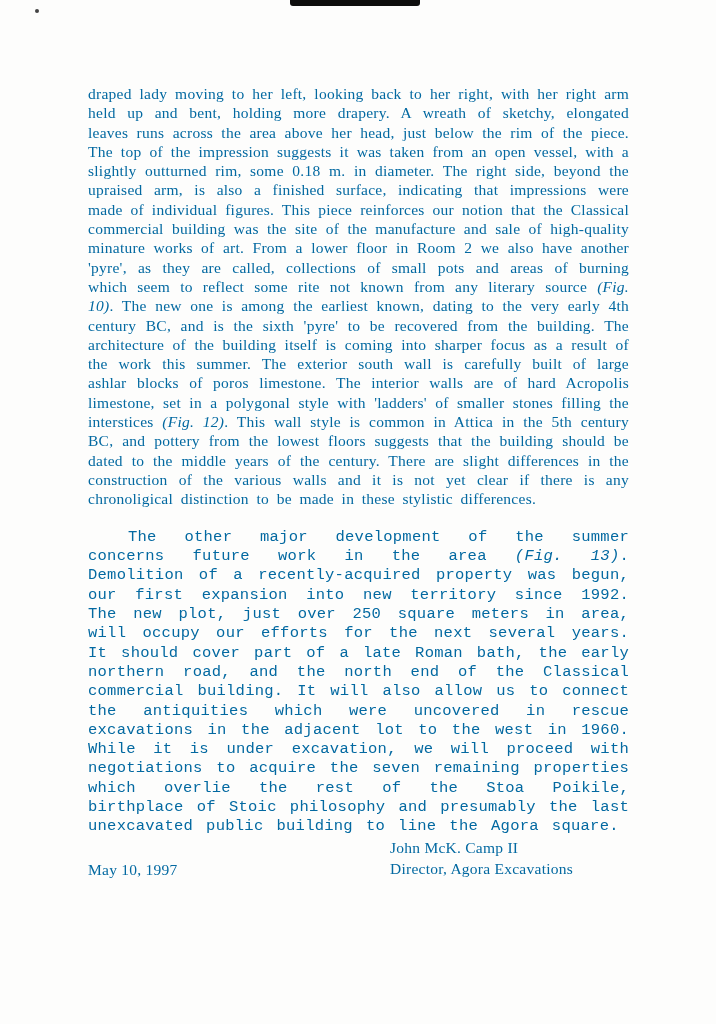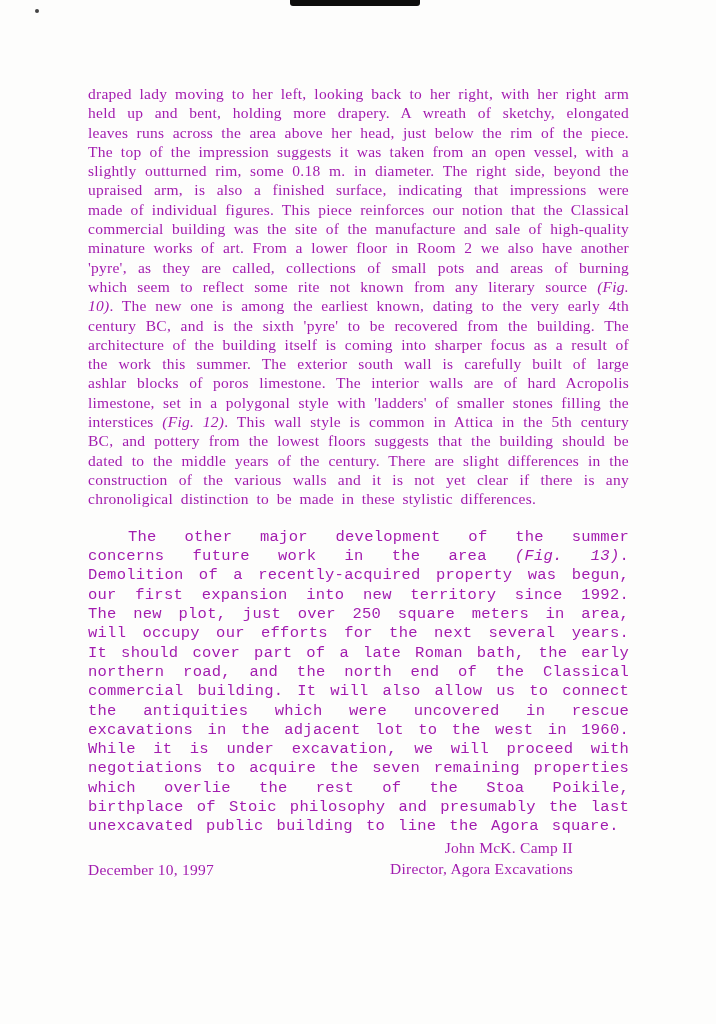--- a/index.html
+++ b/index.html
@@ -7,21 +7,21 @@
     padding: 0;
     background: #e8e8e6;
   }
   .page {
     position: relative;
     width: 716px;
     height: 1024px;
     margin: 0 auto;
     background: #fdfdfc;
     overflow: hidden;
-    color: #a21caf;
+    color: #0369a1;
     font-family: "Liberation Serif", serif;
   }
   .artifact-bar {
     position: absolute;
     left: 290px;
     top: 0;
     width: 130px;
     height: 6px;
     background: #0d0d0d;
     border-radius: 0 0 3px 3px;
@@ -71,35 +71,34 @@
   }
   .date-line {
     position: absolute;
     left: 0;
     bottom: 0;
   }
   .signature-block {
     position: absolute;
     left: 302px;
     top: 0;
-    text-align: right;
   }
 </style>
 </head>
 <body>
 
 <div class="page">
   <div class="artifact-bar"></div>
   <div class="artifact-dot"></div>
 
   <main class="letter">
       <p><span>draped lady moving to her left, looking back to her right, with her right arm held up and bent, holding more drapery. A wreath of sketchy, elongated leaves runs across the area above her head, just below the rim of the piece. The top of the impression suggests it was taken from an open vessel, with a slightly outturned rim, some 0.18 m. in diameter. The right side, beyond the upraised arm, is also a finished surface, indicating that impressions were made of individual figures. This piece reinforces our notion that the Classical commercial building was the site of the manufacture and sale of high-quality minature works of art. From a lower floor in Room 2 we also have another 'pyre', as they are called, collections of small pots and areas of burning which seem to reflect some rite not known from any literary source </span><span class="italic">(Fig. 10)</span><span>. The new one is among the earliest known, dating to the very early 4th century BC, and is the sixth 'pyre' to be recovered from the building. The architecture of the building itself is coming into sharper focus as a result of the work this summer. The exterior south wall is carefully built of large ashlar blocks of poros limestone. The interior walls are of hard Acropolis limestone, set in a polygonal style with 'ladders' of smaller stones filling the interstices </span><span class="italic">(Fig. 12)</span><span>. This wall style is common in Attica in the 5th century BC, and pottery from the lowest floors suggests that the building should be dated to the middle years of the century. There are slight differences in the construction of the various walls and it is not yet clear if there is any chronoligical distinction to be made in these stylistic differences.</span></p>
       <p class="indent"><span>The other major development of the summer concerns future work in the area </span><span class="italic">(Fig. 13)</span><span>. Demolition of a recently-acquired property was begun, our first expansion into new territory since 1992. The new plot, just over 250 square meters in area, will occupy our efforts for the next several years. It should cover part of a late Roman bath, the early northern road, and the north end of the Classical commercial building. It will also allow us to connect the antiquities which were uncovered in rescue excavations in the adjacent lot to the west in 1960. While it is under excavation, we will proceed with negotiations to acquire the seven remaining properties which overlie the rest of the Stoa Poikile, birthplace of Stoic philosophy and presumably the last unexcavated public building to line the Agora square.</span></p>
     </main>
 
   <div class="footer">
-    <div class="date-line">December 10, 1997</div>
+    <div class="date-line">May 10, 1997</div>
     <div class="signature-block">
       <div>John McK. Camp II</div>
       <div>Director, Agora Excavations</div>
     </div>
   </div>
 </div>
 
 </body></html>

